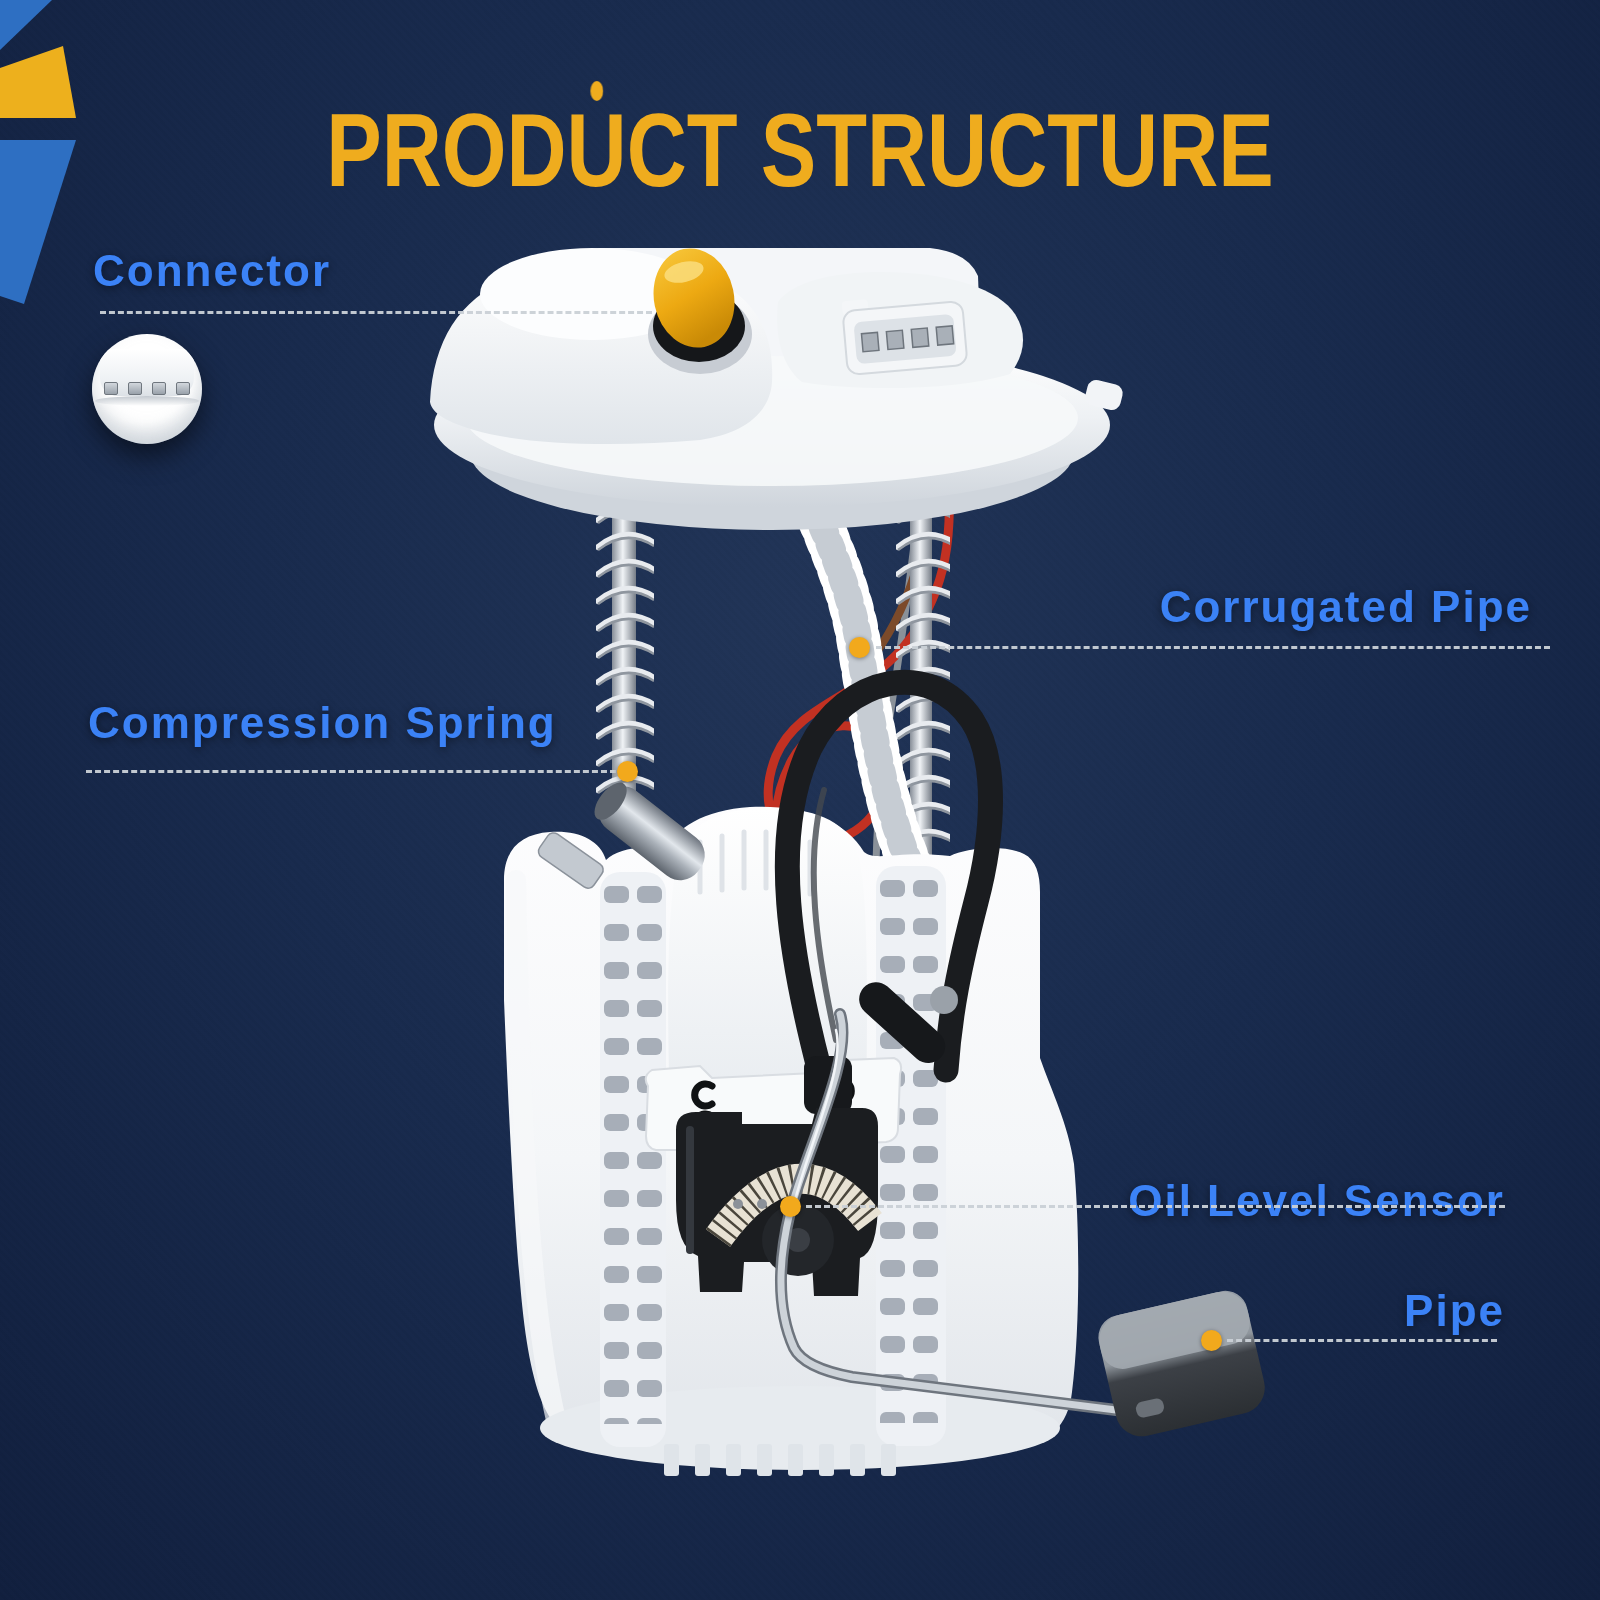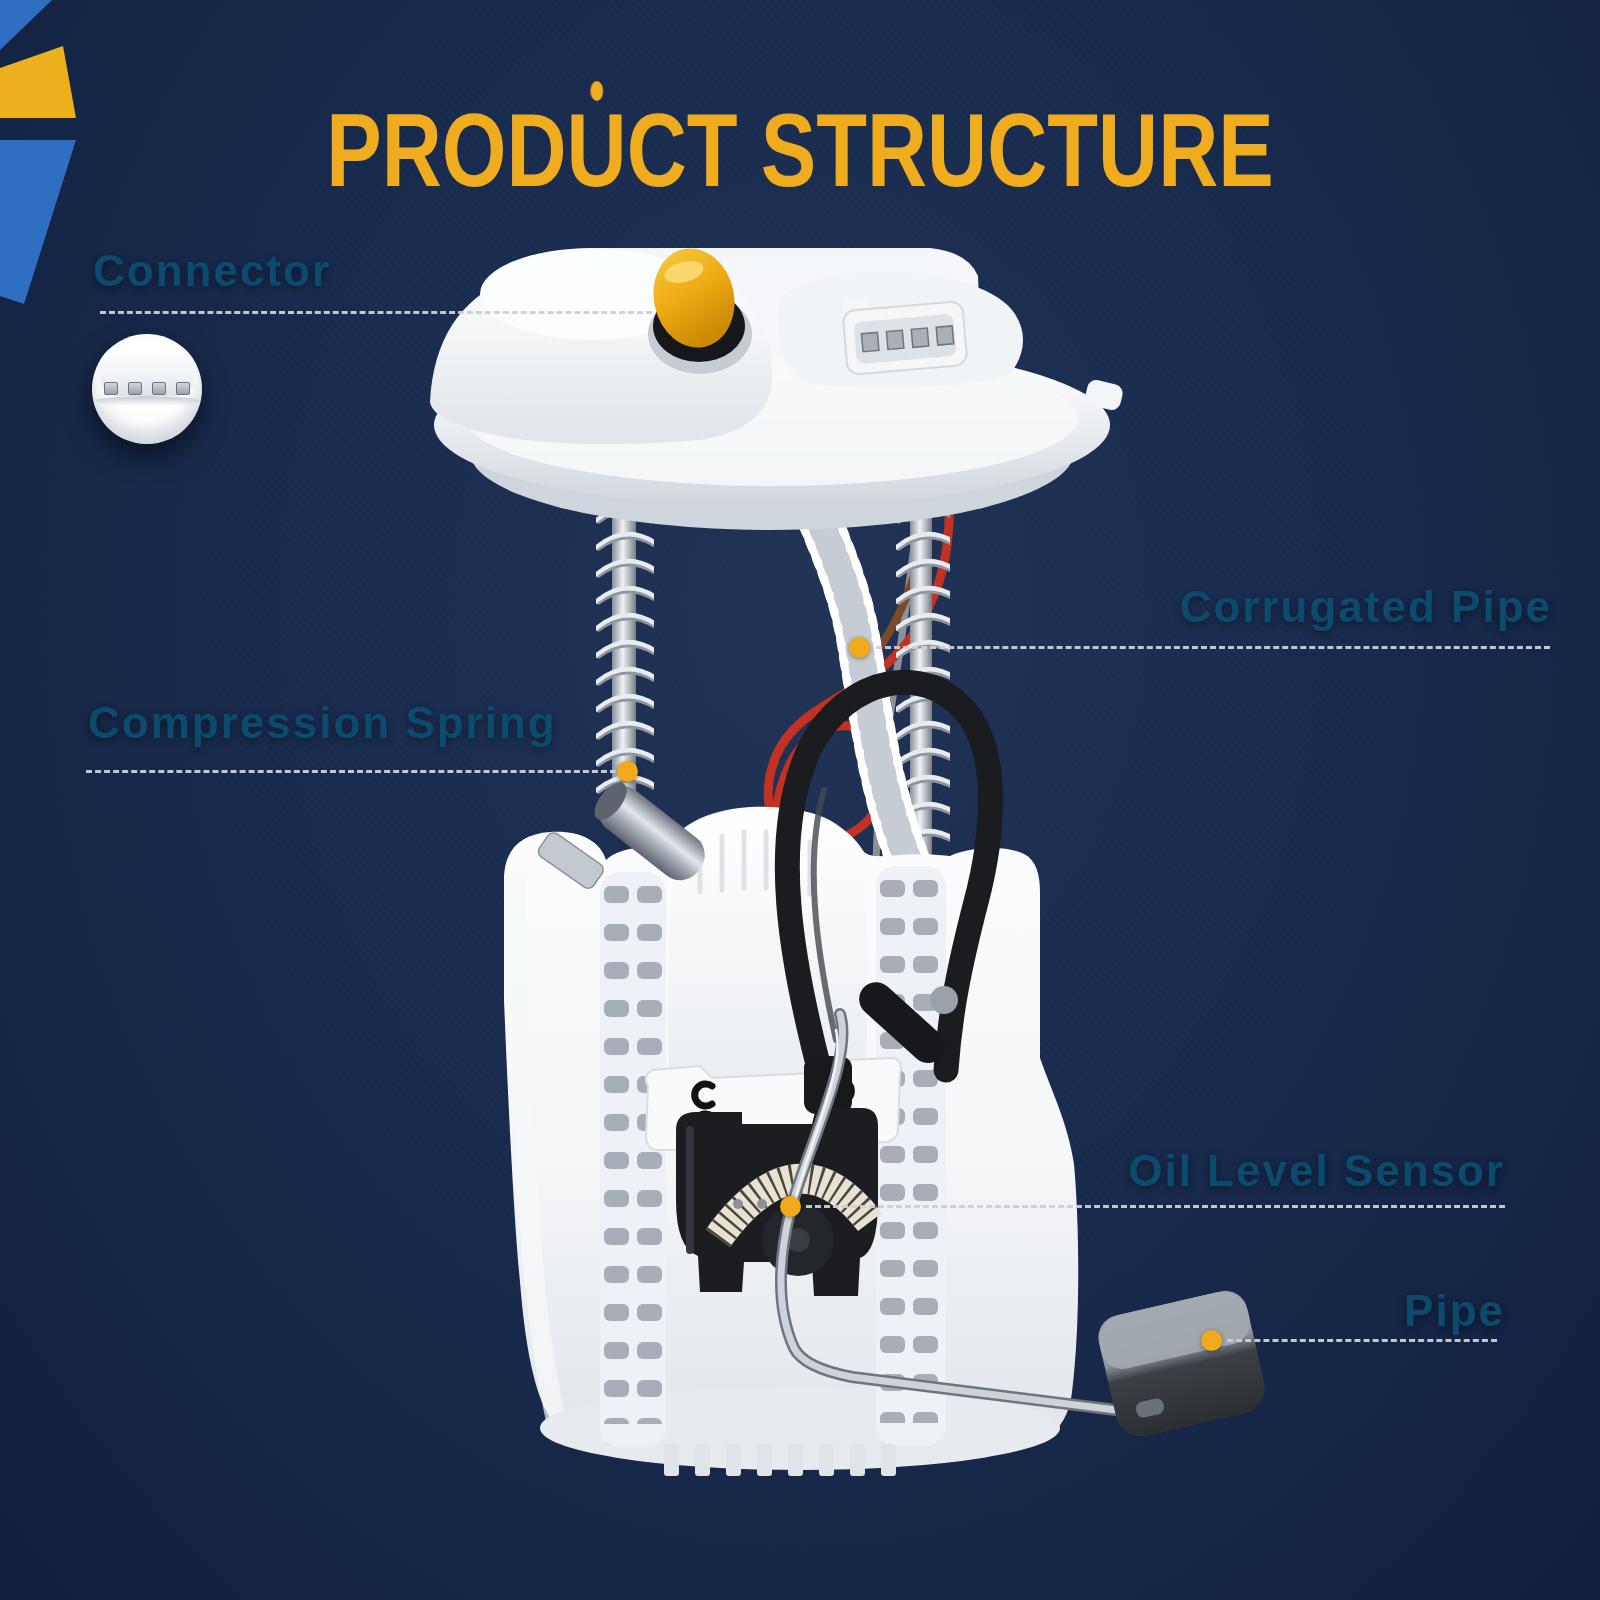--- a/index.html
+++ b/index.html
@@ -21,27 +21,27 @@
     color:#efac1e;transform:scaleX(0.8);transform-origin:50% 50%;
     white-space:nowrap;
   }
   .page-title .u-wrap{position:relative;display:inline-block;}
   .accent-dot{
     position:absolute;left:50%;top:-17px;width:16px;height:20px;margin-left:-8px;
     background:#efac1e;border-radius:50%;
   }
   
   .part-label{
-    position:absolute;color:#0c4a6e;font-size:44px;font-weight:bold;
+    position:absolute;color:#3b82f6;font-size:44px;font-weight:bold;
     letter-spacing:2px;white-space:nowrap;text-shadow:0 2px 8px rgba(0,0,0,.45);
   }
   .lbl-connector{left:93px;top:246px;}
   .lbl-spring{left:88px;top:698px;text-align:right;}
-  .lbl-pipe{right:48px;top:582px;text-align:right;}
-  .lbl-oil{right:95px;top:1146px;text-align:center;}
+  .lbl-pipe{right:68px;top:582px;text-align:right;}
+  .lbl-oil{right:95px;top:1176px;text-align:center;}
   .lbl-float{right:95px;top:1286px;text-align:right;}
   
   .leader{position:absolute;height:0;border-top:3px dashed #cbd1d7;opacity:.95;}
   .ld-connector{left:100px;top:311px;width:552px;}
   .ld-spring{left:86px;top:770px;width:530px;}
   .ld-pipe{left:876px;top:646px;width:674px;}
   .ld-oil{left:806px;top:1205px;width:699px;}
   .ld-float{left:1227px;top:1339px;width:270px;}
   
   .dot{position:absolute;width:21px;height:21px;border-radius:50%;background:#f2a91c;box-shadow:0 1px 4px rgba(0,0,0,.4);}

